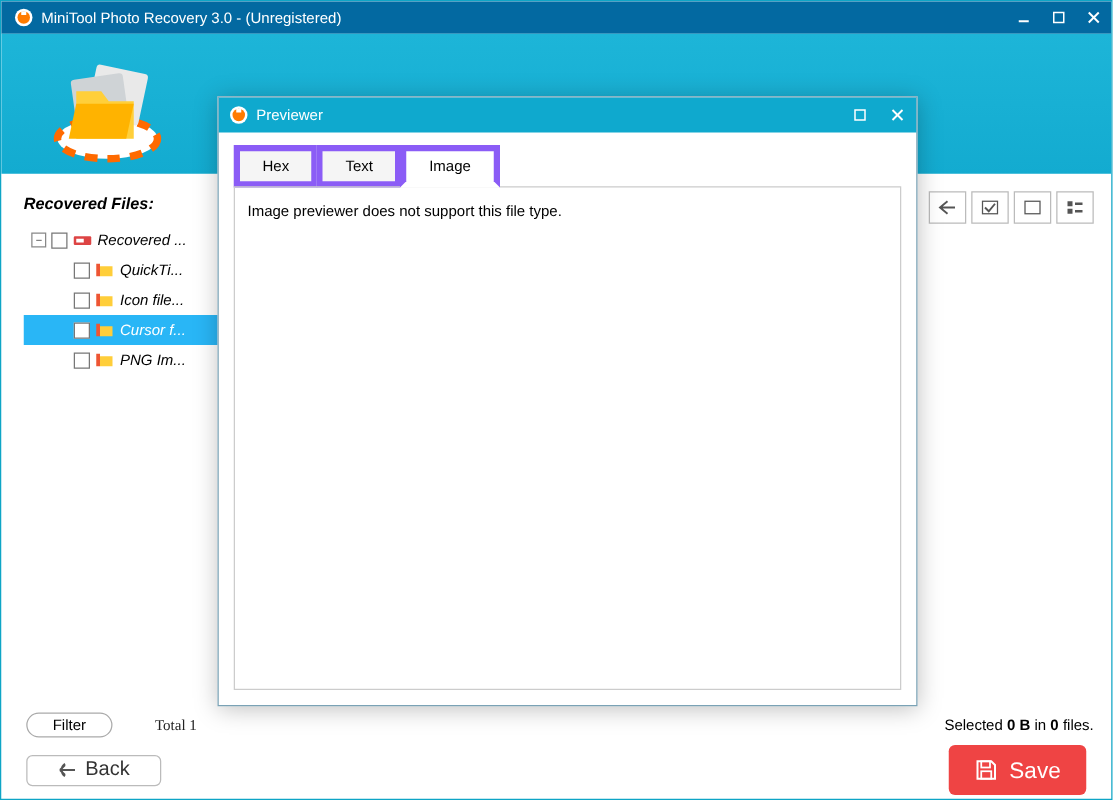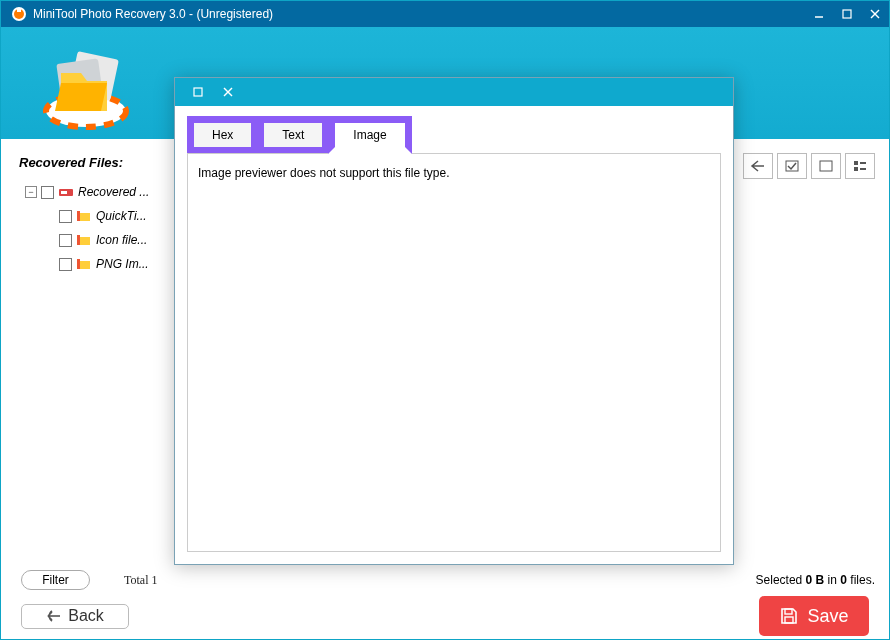--- a/index.html
+++ b/index.html
@@ -42,21 +42,21 @@
 .back-btn { width: 108px; height: 25px; border: 1px solid #bbb; border-radius: 5px; background: #fff; display: flex; align-items: center; justify-content: center; gap: 4px; font-size: 16px; color: #333; cursor: pointer; }
 .save-btn { width: 110px; height: 40px; margin-left: auto; border-radius: 5px; background: #ef4444; color: #fff; display: flex; align-items: center; justify-content: center; gap: 8px; font-size: 18px; cursor: pointer; }
 
 
 .previewer { position: absolute; left: 173px; top: 76px; width: 560px; height: 488px; border: 1px solid #7aa2b5; background: #fff; box-shadow: 0 2px 18px rgba(0,0,0,0.25); display: flex; flex-direction: column; }
 .prev-titlebar { height: 28px; background: #0fa9ce; display: flex; align-items: center; color: #fff; font-size: 12px; padding-left: 8px; }
 .prev-titlebar .title { flex: 1; display: flex; align-items: center; gap: 6px; }
 .prev-titlebar .win-btn { width: 30px; height: 28px; display: flex; align-items: center; justify-content: center; cursor: pointer; }
 .prev-body { flex: 1; padding: 10px 12px 12px 12px; display: flex; flex-direction: column; }
 .tabs { display: flex; }
-.tab { padding: 5px 18px; border: 7px solid #8b5cf6; background: #f5f5f5; font-size: 12px; cursor: pointer; margin-right: -1px; }
+.tab { padding: 5px 18px; border: 5px solid #8b5cf6; background: #f5f5f5; font-size: 12px; cursor: pointer; margin-right: -1px; }
 .tab.active { background: #fff; border-bottom-color: #fff; position: relative; z-index: 2; }
 .tab-content { flex: 1; border: 1px solid #ccc; margin-top: -1px; padding: 12px 10px; font-size: 12px; }
 
 .app-icon-sm { width: 16px; height: 16px; }
 </style>
 </head>
 <body>
 
 <div class="titlebar">
   <div class="title">
@@ -123,20 +123,28 @@
           <span class="tree-label">QuickTi...</span>
         </div>
         <div class="tree-row">
           <span class="tree-checkbox"></span>
           <svg class="tree-icon-sm" viewBox="0 0 16 16">
               <rect x="1" y="3" width="3" height="10" fill="#e53"></rect>
               <path d="M4 5h10v8H4z" fill="#ffce3a"></path>
             </svg>
           <span class="tree-label">Icon file...</span>
         </div>
+        <div class="tree-row selected">
+          <span class="tree-checkbox"></span>
+          <svg class="tree-icon-sm" viewBox="0 0 16 16">
+              <rect x="1" y="3" width="3" height="10" fill="#e53"></rect>
+              <path d="M4 5h10v8H4z" fill="#ffce3a"></path>
+            </svg>
+          <span class="tree-label">Cursor f...</span>
+        </div>
         <div class="tree-row">
           <span class="tree-checkbox"></span>
           <svg class="tree-icon-sm" viewBox="0 0 16 16">
               <rect x="1" y="3" width="3" height="10" fill="#e53"></rect>
               <path d="M4 5h10v8H4z" fill="#ffce3a"></path>
             </svg>
           <span class="tree-label">PNG Im...</span>
         </div>
       </div>
     </div>
@@ -194,20 +202,28 @@
           <rect x="6" y="3" width="7" height="5" fill="none" stroke="#fff" stroke-width="1.4"></rect>
           <rect x="6" y="11" width="8" height="6" fill="none" stroke="#fff" stroke-width="1.4"></rect>
         </svg>
       <span>Save</span>
     </div>
   </div>
 </div>
 
 <div class="previewer">
   <div class="prev-titlebar">
+    <div class="title">
+      <svg class="app-icon-sm" viewBox="0 0 16 16">
+          <circle cx="8" cy="8" r="7" fill="#fff"></circle>
+          <circle cx="8" cy="8" r="5" fill="#ff7b00"></circle>
+          <rect x="6" y="3" width="4" height="3" fill="#fff"></rect>
+        </svg>
+      <span>Previewer</span>
+    </div>
     <div class="win-btn">
         <svg width="12" height="12">
           <rect x="2" y="2" width="8" height="8" stroke="#fff" fill="none" stroke-width="1.2"></rect>
         </svg>
       </div>
     <div class="win-btn">
         <svg width="12" height="12">
           <line x1="2" y1="2" x2="10" y2="10" stroke="#fff" stroke-width="1.5"></line>
           <line x1="10" y1="2" x2="2" y2="10" stroke="#fff" stroke-width="1.5"></line>
         </svg>

